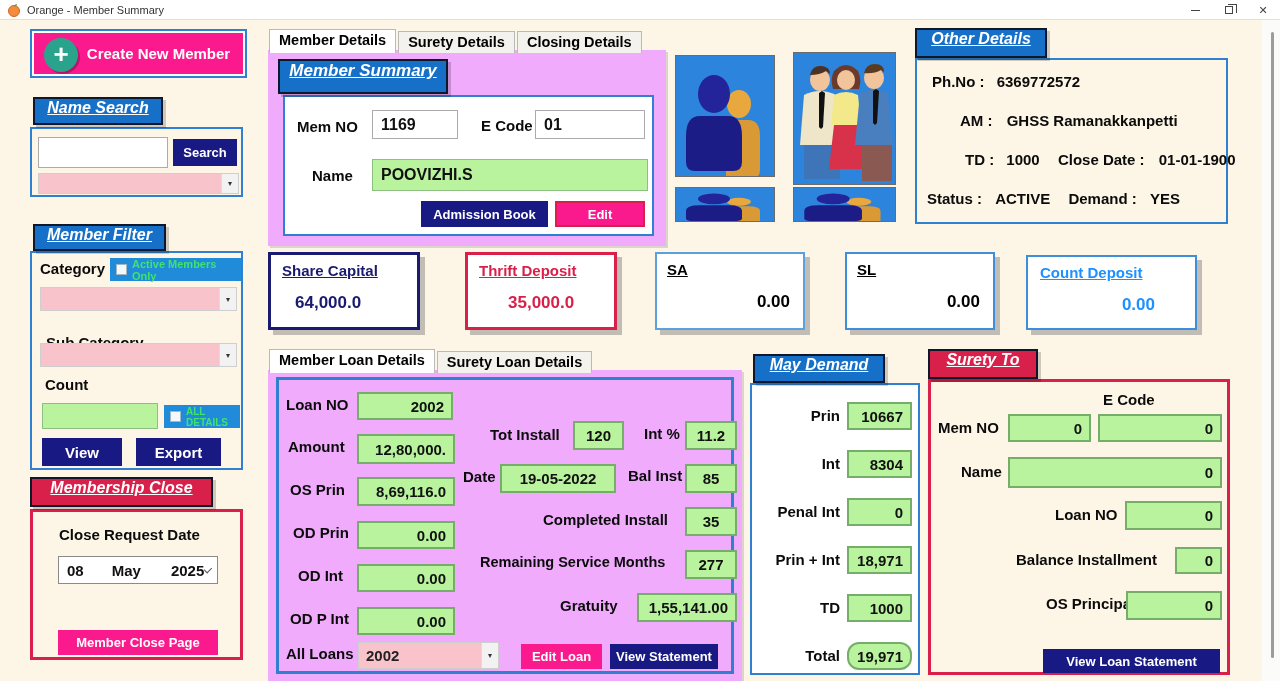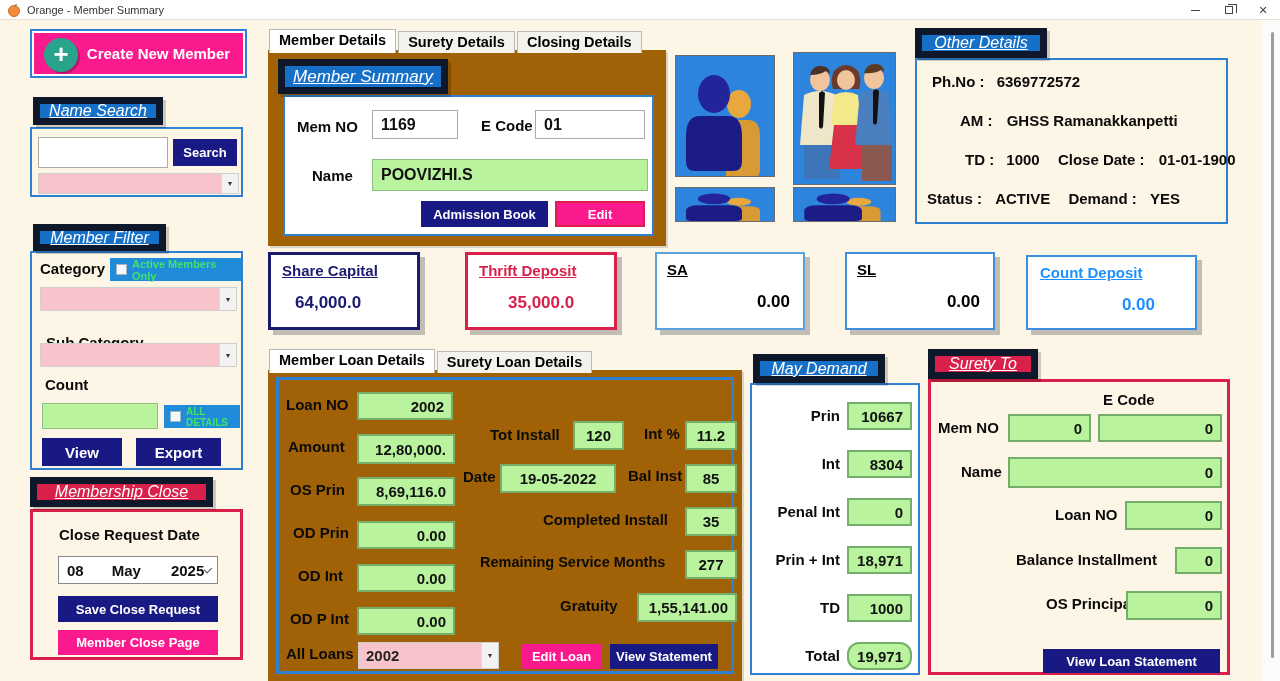--- a/index.html
+++ b/index.html
@@ -23,23 +23,23 @@
   }
   .titlebar .app-title { font-size:11px; color:#333; margin-left:6px; }
   .win-controls { position:absolute; right:0; top:0; height:20px; display:flex; }
   .win-btn { width:34px; height:20px; display:flex; align-items:center; justify-content:center; color:#444; font-size:11px; }
   .glyph-min { width:9px; height:1px; background:#444; display:inline-block; }
   .glyph-restore { width:8px; height:8px; border:1px solid #444; display:inline-block; position:relative; background:#fff; }
   .glyph-restore::before { content:""; position:absolute; top:-3px; left:2px; width:8px; height:8px; border:1px solid #444; border-left:none; border-bottom:none; }
 
   
   .hdr {
-    display:flex; align-items:center; justify-content:center;
-    color:#fff; font-style:italic; font-weight:normal; text-decoration:underline;
-    border:7px solid #0f172a; box-shadow:3px 3px 0 rgba(0,0,0,0.18);
+    display:flex; align-items:flex-start; justify-content:center;
+    color:#fff; font-style:italic; font-weight:bold; text-decoration:underline;
+    border:2px solid #0f172a; box-shadow:3px 3px 0 rgba(0,0,0,0.18);
     z-index:3;
   }
   .hdr-blue { background:#1670C8; }
   .hdr-red  { background:#D8204B; }
 
   .panel { background:#FDF5E5; }
   .bd-blue  { border:2px solid #2F80D0; }
   .bd-navy  { border:3px solid #1A1A70; }
   .bd-red   { border:3px solid #D8204B; }
 
@@ -87,21 +87,21 @@
     cursor:pointer;
   }
   .tab.active { background:#FFFFFF; padding-bottom:5px; }
 
   .card {
     position:absolute; background:#fff; box-shadow:5px 5px 0 rgba(120,120,120,0.45);
   }
   .card .ct { position:absolute; font-size:15px; font-weight:bold; text-decoration:underline; }
   .card .cv { position:absolute; font-size:17px; font-weight:bold; }
 
-  .lavender { background:#a16207; box-shadow:2px 2px 0 rgba(120,120,120,0.25); }
+  .lavender { background:#f0abfc; box-shadow:2px 2px 0 rgba(120,120,120,0.25); }
 
   .imgbox { border:1px solid #6b6b6b; background:#2D84DC; overflow:hidden; }
 
   
   .scroll-gutter { position:absolute; left:1262px; top:20px; width:18px; height:661px; background:#FBFBF9; }
   .scroll-thumb { position:absolute; left:1271px; top:32px; width:3px; height:626px; background:#9C9C9C; border-radius:2px; }
 
   .date-chevron {
     width:7px; height:7px; border-right:1.5px solid #555; border-bottom:1.5px solid #555;
     transform:rotate(45deg) translateY(-2px); display:inline-block;
@@ -190,23 +190,20 @@
   <span>Membership Close</span>
 </div>
 <div class="abs panel" style="left:30px; top:509px; width:213px; height:151px; border:3px solid #D8204B;">
   <span class="lbl" style="left:26px; top:14px; font-size:15px;">Close Request Date</span>
   <div style="position:absolute; left:25px; top:44px; width:160px; height:28px; background:#fff; border:1px solid #8a8a8a; display:flex; align-items:center; padding:0 8px; font-size:15px;">
     <span>08</span>
     <span style="margin-left:28px;">May</span>
     <span style="margin-left:30px;">2025</span>
     <span class="date-chevron" style="margin-left:auto;"></span>
   </div>
-  <div class="btn btn-navy" style="position:absolute; left:25px; top:84px; width:160px; height:26px;">
-    <span>Save Close Request</span>
-  </div>
   <div class="btn btn-pink" style="position:absolute; left:25px; top:118px; width:160px; height:25px;">
     <span>Member Close Page</span>
   </div>
 </div>
 
 <div class="abs tabrow" style="left:269px; top:29px; z-index:2;">
   <div class="tab active"><span>Member Details</span></div>
   <div class="tab"><span>Surety Details</span></div>
   <div class="tab"><span>Closing Details</span></div>
 </div>

